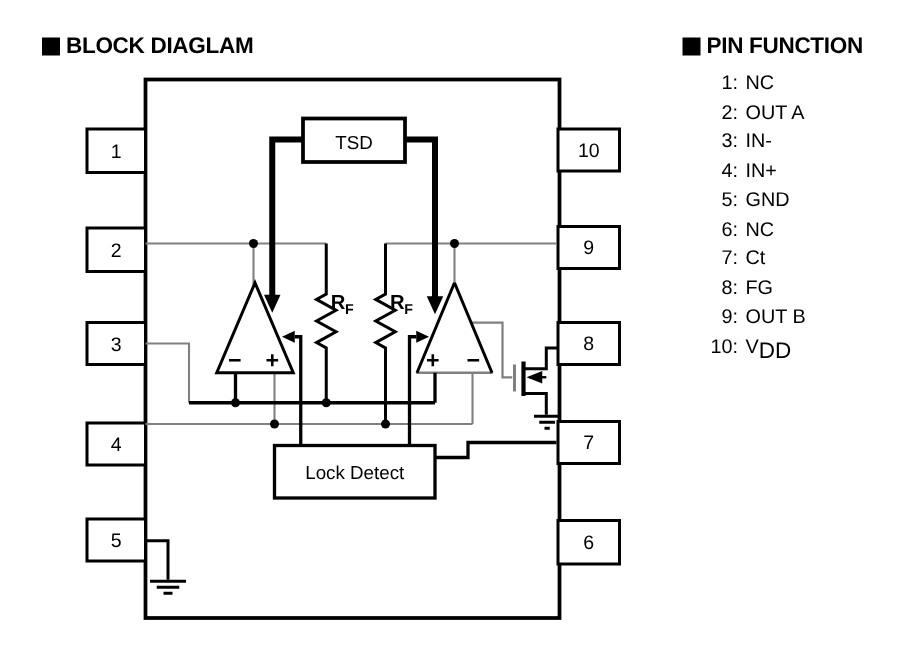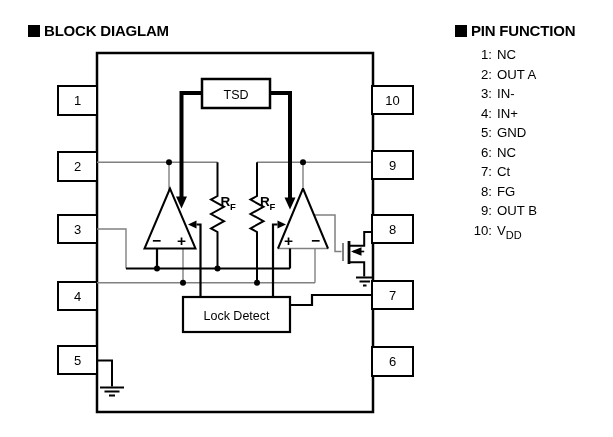--- a/index.html
+++ b/index.html
@@ -7,21 +7,21 @@
        font-family:"Liberation Sans",sans-serif;color:#000;}
   .hdr{position:absolute;display:flex;align-items:center;gap:4px;
        font-weight:bold;font-size:15px;letter-spacing:-0.2px;white-space:nowrap;margin-top:16px;}
   .sq{width:12px;height:12px;background:#000;flex:0 0 auto;}
   #hdr-block{left:28px;top:6px;}
   #hdr-pin{left:455px;top:6px;}
   .pinlist{position:absolute;left:462px;top:45px;font-size:13.2px;}
   .pinrow{display:flex;line-height:19.5px;}
   .pnum{width:30px;text-align:right;}
   .pname{margin-left:5px;white-space:nowrap;text-align:right;}
-  .pname sub{font-size:11px;}
+  .pname sub{font-size:15px;}
   svg{position:absolute;left:0;top:0;}
   svg text{font-family:"Liberation Sans",sans-serif;}
   .pin-t{font-size:13px;text-anchor:middle;}
   .blk-t{font-size:12.5px;text-anchor:middle;}
   .sign-t{font-size:15.5px;font-weight:bold;text-anchor:middle;}
   .rf-t{font-size:13.5px;font-weight:bold;}
   .rfsub-t{font-size:9.5px;font-weight:bold;}
 </style>
 </head>
 <body>

